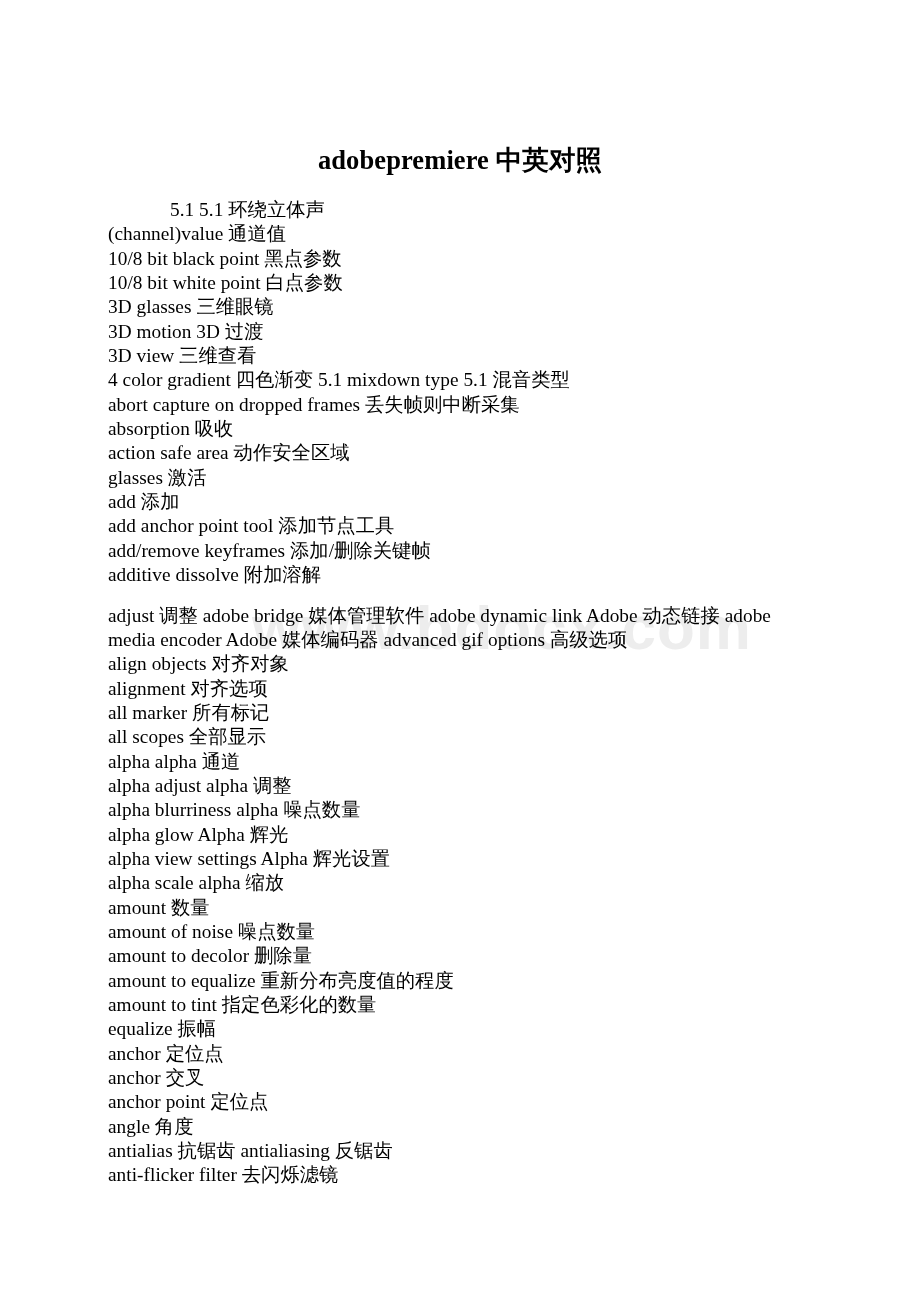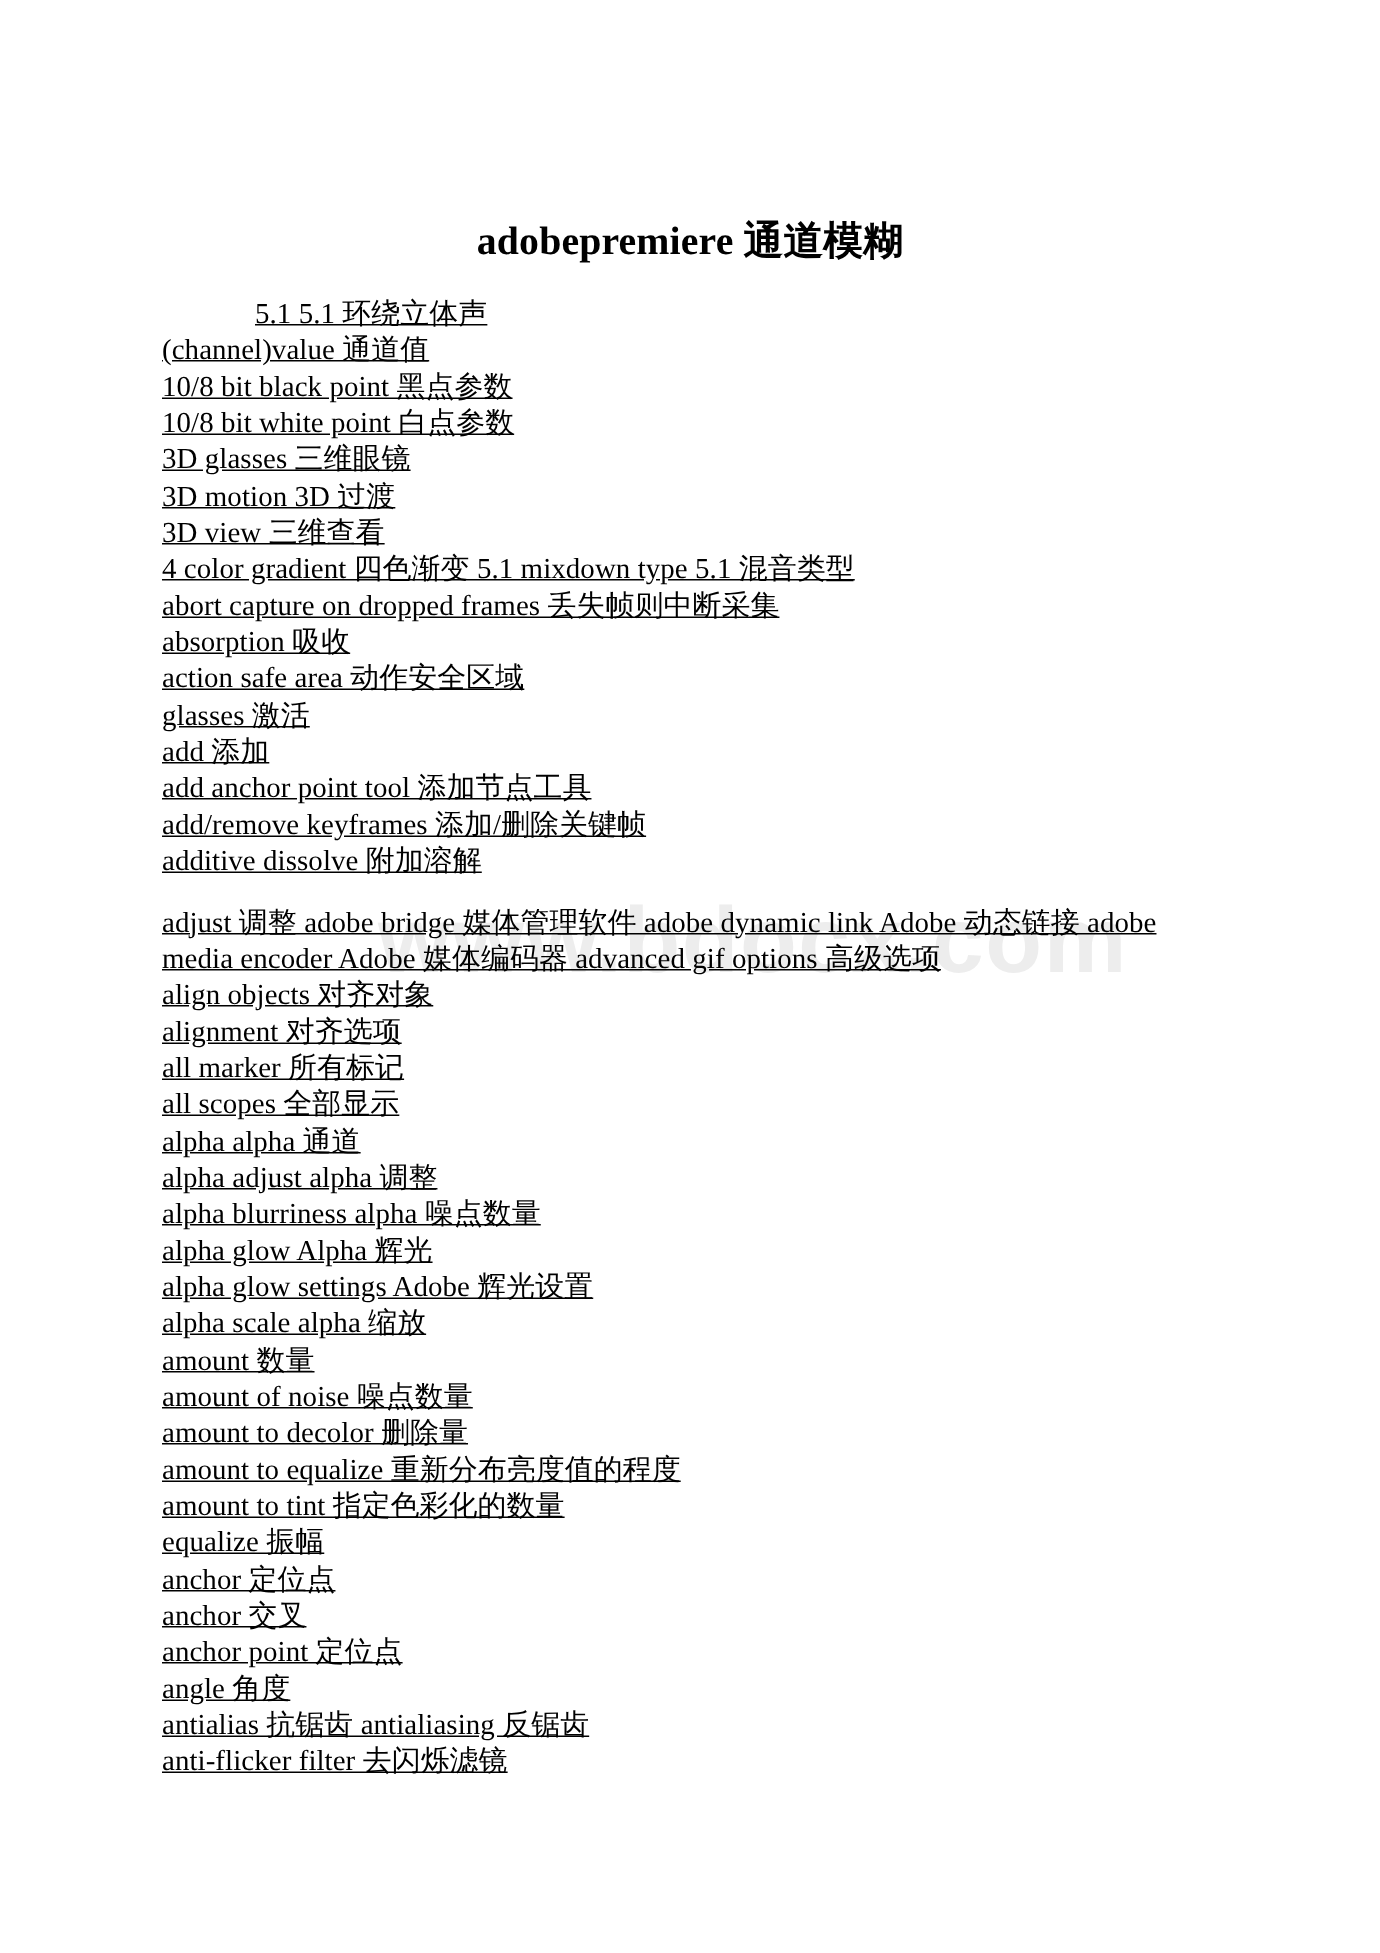--- a/index.html
+++ b/index.html
@@ -71,42 +71,41 @@
     top: 198px;
     width: 692px;
   }
 
   .line {
     font-size: 19.3px;
     line-height: 24.35px;
     white-space: pre-wrap;
     word-break: break-word;
     letter-spacing: 0.05px;
-    text-decoration: underline;
   }
 
   .line.indented {
     text-indent: 62px;
   }
 
   .line.wrapped {
     white-space: normal;
     margin-top: 16px;
   }
 </style>
 </head>
 <body>
 
 <div class="page">
 
   <div class="watermark">www.bdocx.com</div>
 
   <div class="content">
 
-    <h1 class="doc-title">adobepremiere 通道模糊</h1>
+    <h1 class="doc-title">adobepremiere 中英对照</h1>
 
     <div class="body-block">
         <div class="line indented">5.1 5.1 环绕立体声</div>
         <div class="line">(channel)value 通道值</div>
         <div class="line">10/8 bit black point 黑点参数</div>
         <div class="line">10/8 bit white point 白点参数</div>
         <div class="line">3D glasses 三维眼镜</div>
         <div class="line">3D motion 3D 过渡</div>
         <div class="line">3D view 三维查看</div>
         <div class="line">4 color gradient 四色渐变 5.1 mixdown type 5.1 混音类型</div>
@@ -120,21 +119,21 @@
         <div class="line">additive dissolve 附加溶解</div>
         <div class="line wrapped">adjust 调整 adobe bridge 媒体管理软件 adobe dynamic link Adobe 动态链接 adobe media encoder Adobe 媒体编码器 advanced gif options 高级选项</div>
         <div class="line">align objects 对齐对象</div>
         <div class="line">alignment 对齐选项</div>
         <div class="line">all marker 所有标记</div>
         <div class="line">all scopes 全部显示</div>
         <div class="line">alpha alpha 通道</div>
         <div class="line">alpha adjust alpha 调整</div>
         <div class="line">alpha blurriness alpha 噪点数量</div>
         <div class="line">alpha glow Alpha 辉光</div>
-        <div class="line">alpha glow settings Adobe 辉光设置</div>
+        <div class="line">alpha view settings Alpha 辉光设置</div>
         <div class="line">alpha scale alpha 缩放</div>
         <div class="line">amount 数量</div>
         <div class="line">amount of noise 噪点数量</div>
         <div class="line">amount to decolor 删除量</div>
         <div class="line">amount to equalize 重新分布亮度值的程度</div>
         <div class="line">amount to tint 指定色彩化的数量</div>
         <div class="line">equalize 振幅</div>
         <div class="line">anchor 定位点</div>
         <div class="line">anchor 交叉</div>
         <div class="line">anchor point 定位点</div>

